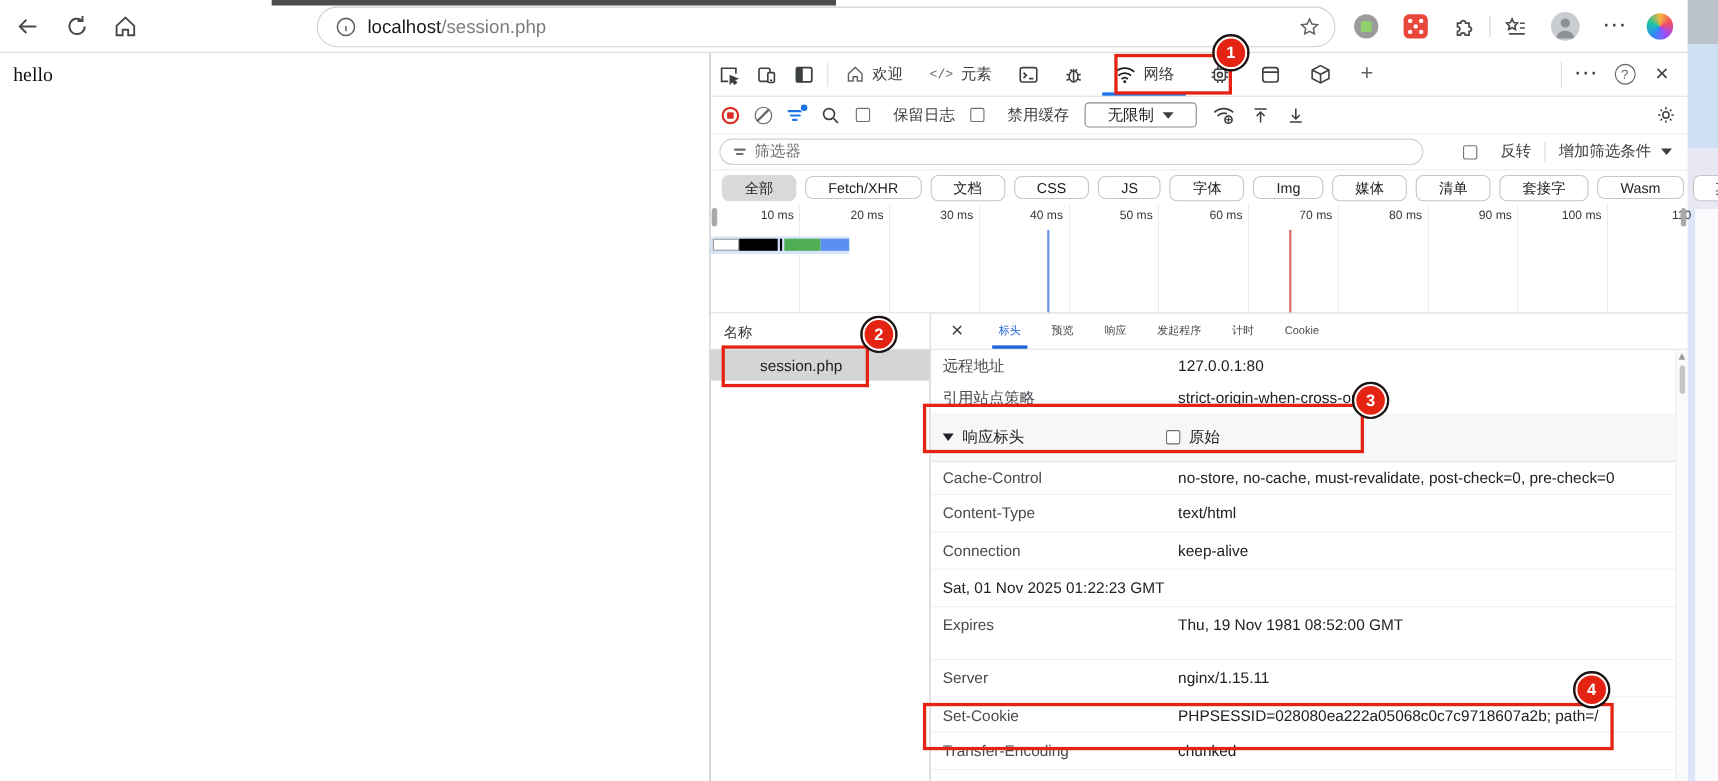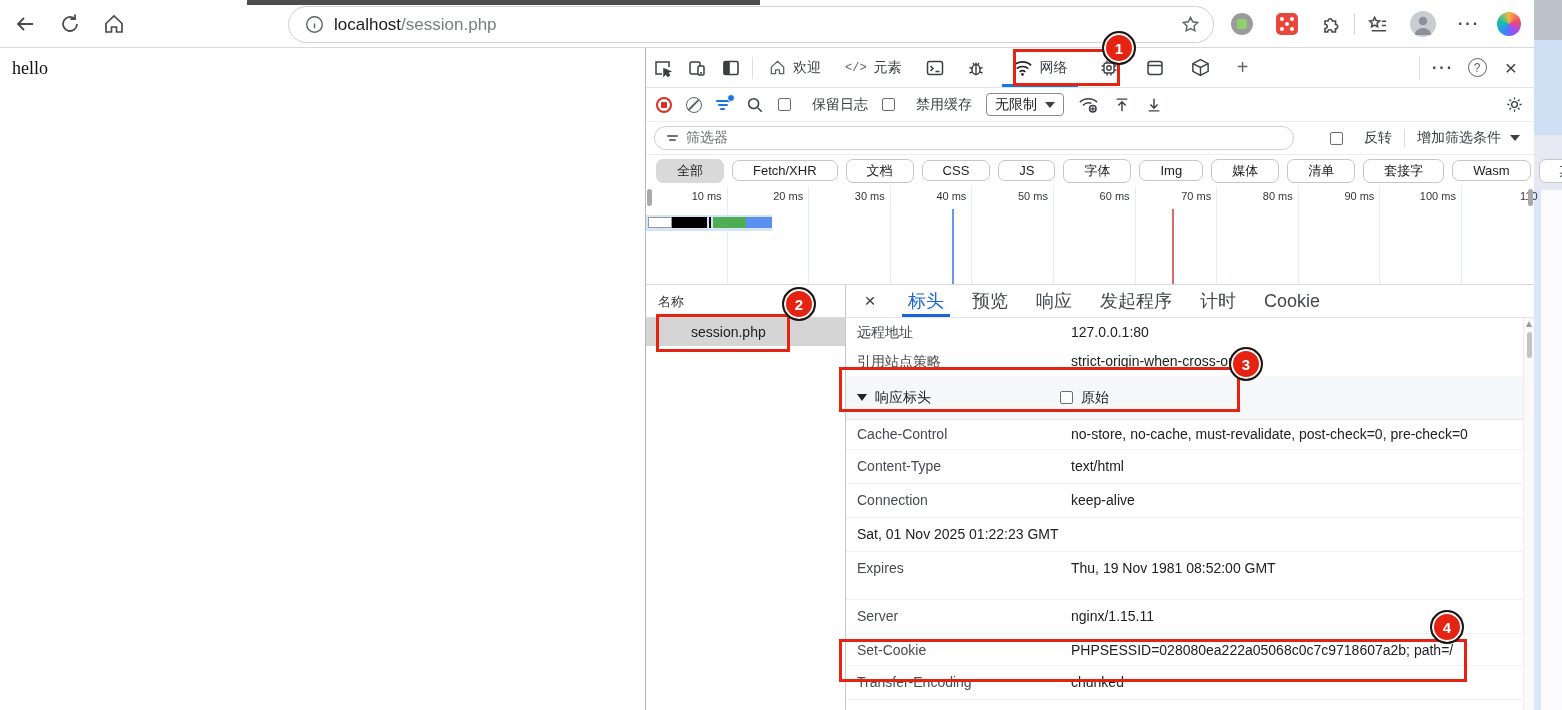--- a/index.html
+++ b/index.html
@@ -63,21 +63,21 @@
   .clear-ic{width:16px;height:16px;border:1.7px solid #5f6368;border-radius:50%;position:relative;}
   .clear-ic::after{content:"";position:absolute;left:-1px;top:6px;width:15px;height:1.7px;background:#5f6368;transform:rotate(-45deg);}
   .funnel{position:relative;width:16px;height:14px;}
   .funnel i{position:absolute;left:0;background:#1a73e8;height:2px;border-radius:1px;display:block;}
   .funnel i:nth-child(1){top:2px;width:14px;}
   .funnel i:nth-child(2){top:6px;width:10px;left:2px;}
   .funnel i:nth-child(3){top:10px;width:5px;left:4px;}
   .funnel b{position:absolute;right:-3px;top:-4px;width:8px;height:8px;border-radius:50%;background:#1a73e8;border:1.5px solid #fff;}
   .cbx{width:13px;height:13px;border:1px solid #6f6f6f;border-radius:2px;background:#fff;flex:0 0 auto;}
   .cbl{display:flex;align-items:center;gap:21px;color:#3c4043;}
-  #throttle{display:flex;align-items:center;gap:8px;border:1px solid #8a8a8a;border-radius:4px;height:23px;padding:0 8px;color:#202124;}
+  #throttle{display:flex;align-items:center;gap:8px;border:1px solid #8a8a8a;border-radius:4px;height:23px;padding:0 20px;color:#202124;}
   .tri-d{width:0;height:0;border-left:5px solid transparent;border-right:5px solid transparent;border-top:6px solid #3c4043;}
   #net-bar .gear-right{margin-left:auto;}
 
   
   #filter-bar{height:33px;display:flex;align-items:center;padding:0 14px 0 8px;border-bottom:1px solid #ececec;gap:10px;}
   #filter-input{flex:0 0 640px;height:24px;border:1px solid #cfcfcf;border-radius:13px;display:flex;align-items:center;gap:8px;padding:0 12px;color:#6b6f73;background:#fff;}
   .mini-funnel i{display:block;background:#6b6f73;height:1.6px;border-radius:1px;}
   .mini-funnel i:nth-child(1){width:11px;}
   .mini-funnel i:nth-child(2){width:7px;margin:2.5px auto 0;}
   #filter-right{margin-left:auto;display:flex;align-items:center;gap:12px;}
@@ -99,21 +99,21 @@
   .vline{position:absolute;top:23px;bottom:0;width:2px;}
 
   
   #split{height:425px;display:flex;position:relative;}
   #namecol{width:200px;flex:0 0 auto;border-right:1px solid #c9c9c9;display:flex;flex-direction:column;}
   #name-hd{height:33px;line-height:33px;padding-left:12px;font-size:13px;color:#33363a;border-bottom:1px solid #dedede;background:#fff;}
   #req-row{height:28px;line-height:28px;background:#d5d5d5;padding-left:45px;font-size:14px;color:#202124;}
   #detail{flex:1;position:relative;overflow:hidden;}
   #detail-tabs{height:33px;display:flex;align-items:stretch;border-bottom:1px solid #e2e2e2;}
   #detail-tabs .x{width:48px;display:flex;align-items:center;justify-content:center;font-size:19px;color:#3c4043;}
-  .htab{display:flex;align-items:center;padding:0 14px;color:#44474b;font-size:18px;position:relative;white-space:nowrap;}
+  .htab{display:flex;align-items:center;padding:0 14px;color:#44474b;font-size:10px;position:relative;white-space:nowrap;}
   .htab.active{color:#1a63d8;}
   .htab.active::after{content:"";position:absolute;left:8px;right:8px;bottom:0;height:3px;background:#1a63d8;}
   .kvrow{display:flex;padding:4px 0 4px 11px;border-bottom:1px solid #f1f1f1;line-height:21px;}
   .kvrow .k{width:214px;flex:0 0 auto;color:#474a4e;}
   .kvrow .v{color:#202124;}
   .kvrow.wrap .v{max-width:400px;}
   #sec-hd{height:44px;display:flex;align-items:center;background:#f6f7f8;border-bottom:1px solid #e6e6e6;padding-left:11px;}
   #sec-hd .k{width:203px;display:flex;align-items:center;gap:8px;color:#202124;}
   .tri-s{width:0;height:0;border-left:5px solid transparent;border-right:5px solid transparent;border-top:7px solid #202124;}
   #sec-hd .raw{display:flex;align-items:center;gap:8px;color:#202124;}

